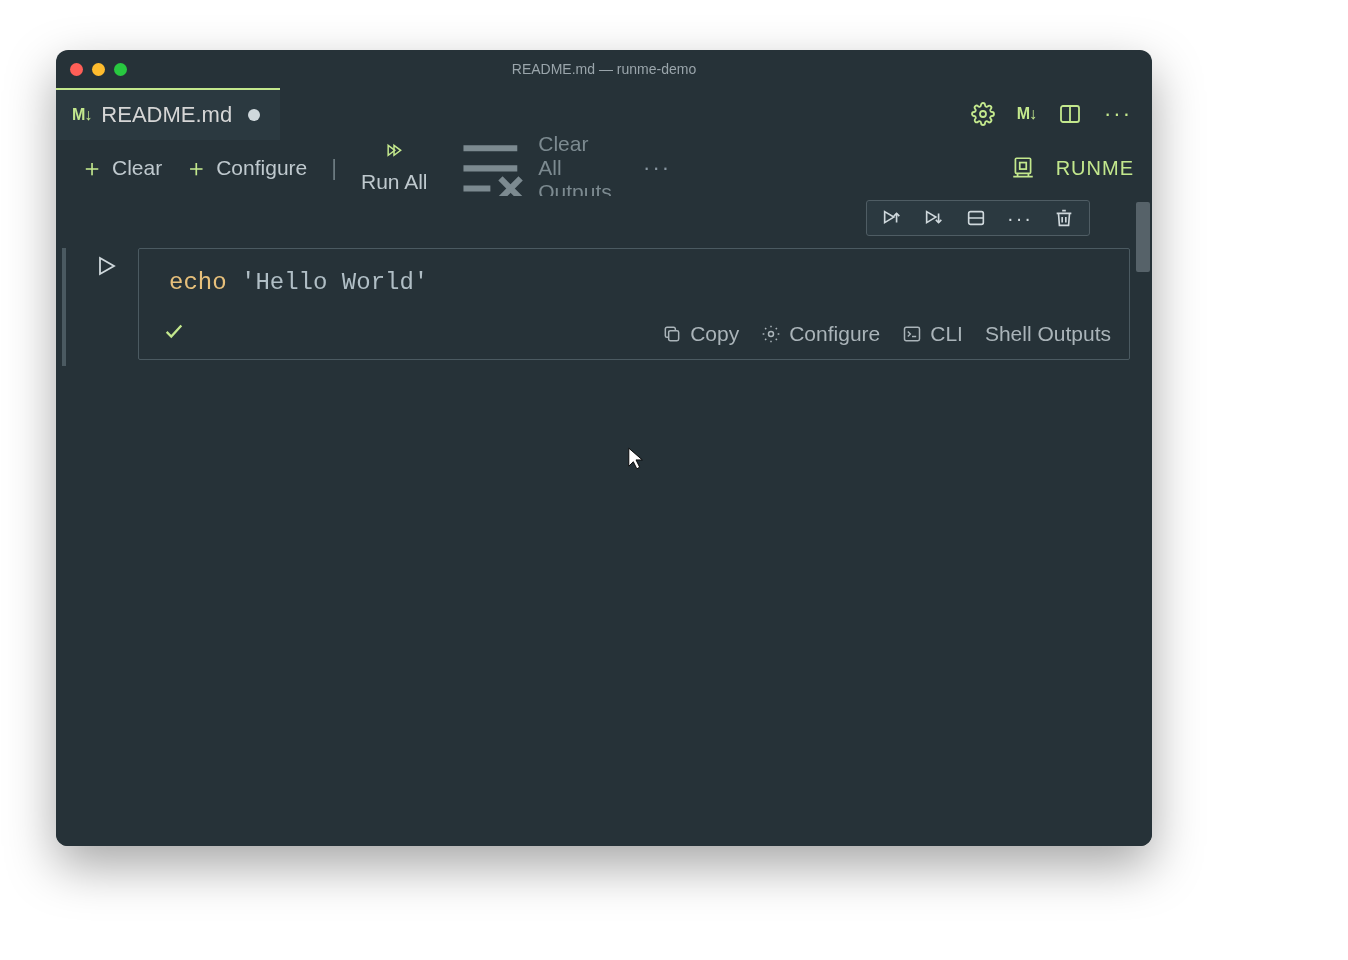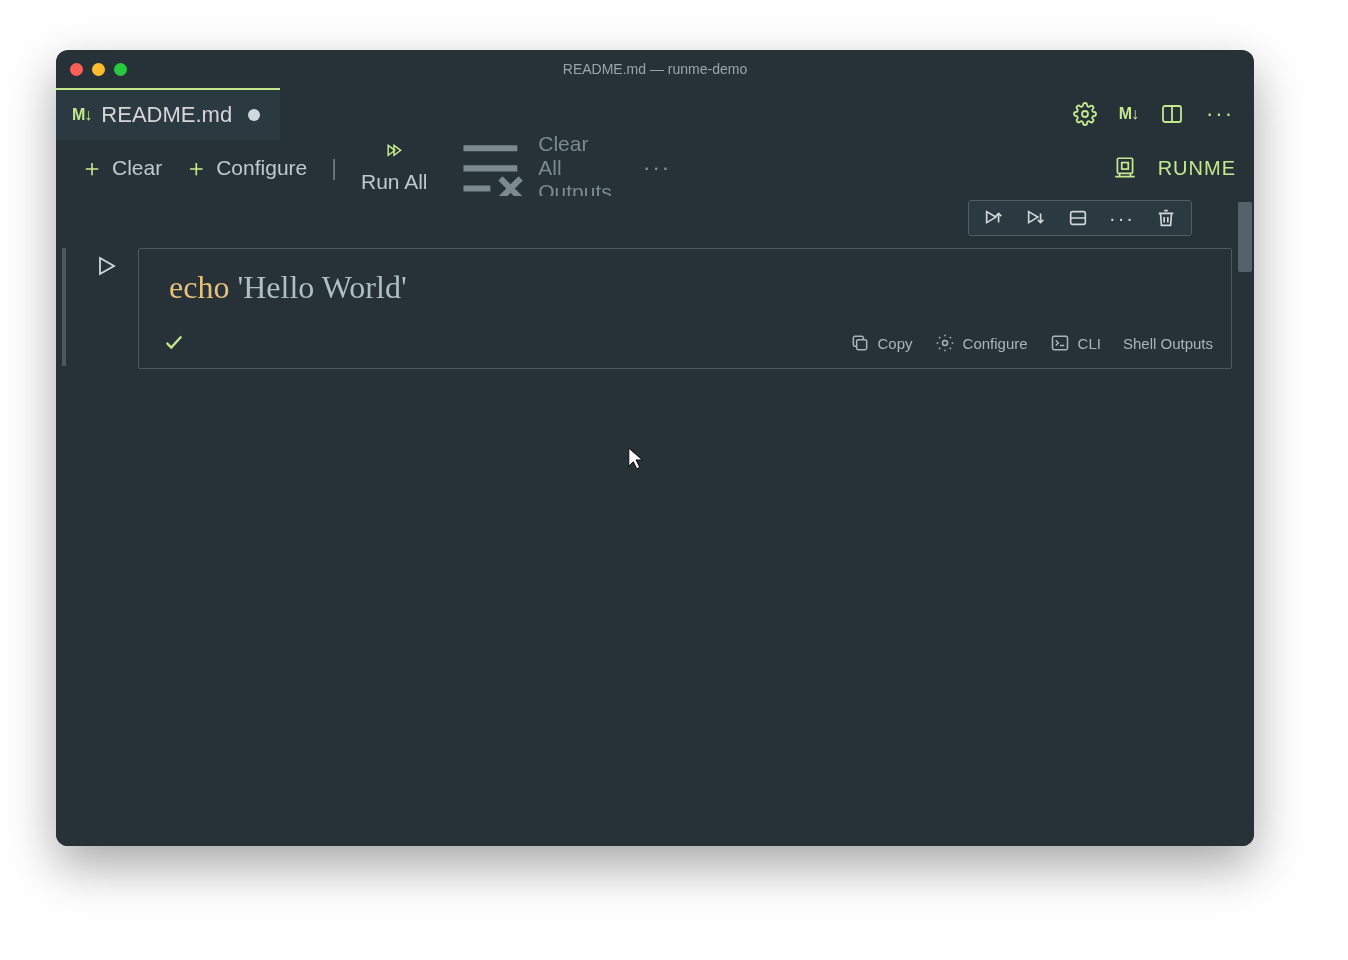--- a/index.html
+++ b/index.html
@@ -7,21 +7,21 @@
     background: #ffffff;
     font-family: -apple-system, BlinkMacSystemFont, "Segoe UI", sans-serif;
     width: 1348px;
     height: 960px;
     position: relative;
   }
   .window {
     position: absolute;
     left: 56px;
     top: 50px;
-    width: 1198px;
+    width: 1096px;
     height: 796px;
     background: #263238;
     border-radius: 12px;
     box-shadow: 0 20px 50px rgba(0,0,0,0.35);
     overflow: hidden;
     display: flex;
     flex-direction: column;
   }
   .titlebar {
     height: 38px;
@@ -172,33 +172,33 @@
   .cell-body {
     flex:1;
     border:1px solid #4b5a61;
     background:#263238;
     border-radius:2px;
     display:flex;
     flex-direction:column;
   }
   .code {
     padding: 18px 30px 16px 30px;
-    font-family: Liberation Serif, serif;
-    font-size: 32px;
+    font-family: Liberation Mono, monospace;
+    font-size: 24px;
     line-height: 1.3;
   }
   .code .cmd { color:#e7c07b; }
   .code .str { color:#b0bec5; }
 
   .cell-footer {
     display:flex;
     align-items:center;
     padding: 6px 18px 12px 24px;
     color:#aab4b9;
-    font-size:15px;
+    font-size:21px;
     gap: 22px;
   }
   .cell-footer .check { color:#c3e88d; }
   .cell-footer .check svg { width:22px; height:22px; }
   .footer-spacer { flex:1; }
   .footer-item { display:flex; align-items:center; gap:8px; cursor:pointer; }
   .footer-item svg { width:20px; height:20px; }
 
   .scrollbar {
     position:absolute;

